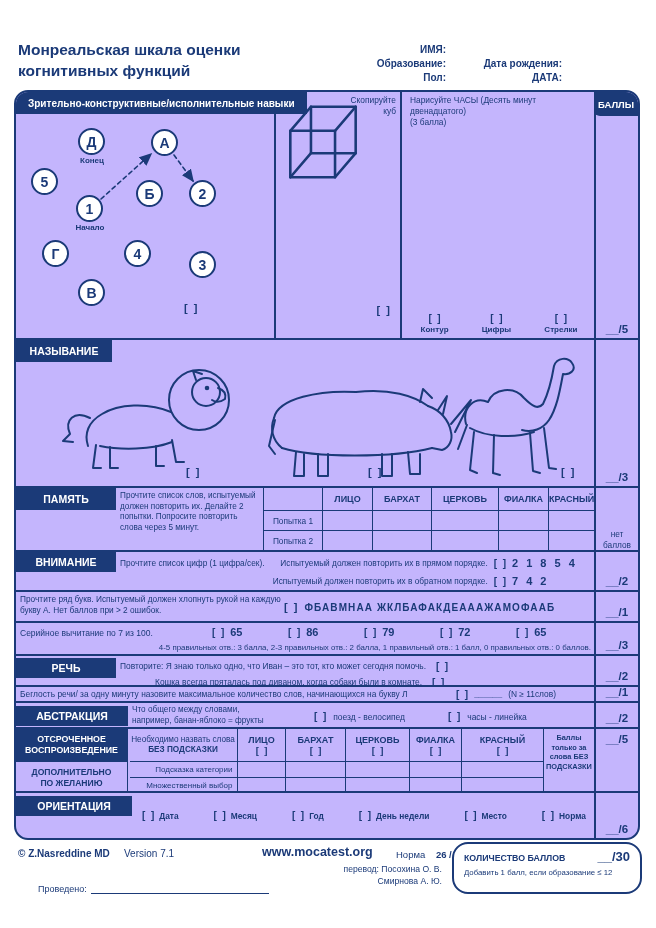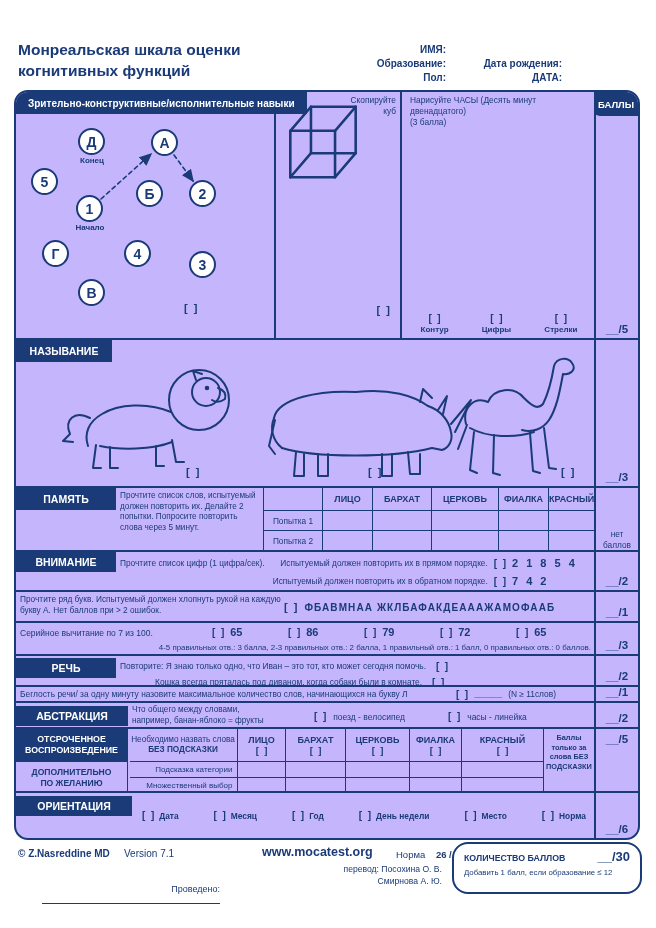--- a/index.html
+++ b/index.html
@@ -143,21 +143,21 @@
   .f-web{position:absolute;left:262px;top:845px;font-size:12.5px;font-weight:bold;}
   .f-norm{position:absolute;left:396px;top:849px;font-size:9.5px;}
   .f-norm .nv{font-weight:bold;margin-left:8px;}
   .f-trans{position:absolute;right:214px;top:864px;text-align:right;font-size:8.6px;line-height:1.35;}
   .f-box{position:absolute;left:452px;top:842px;width:190px;height:52px;border:2.5px solid var(--navy);
          border-radius:16px;padding:5px 10px 4px 10px;background:#fff;}
   .f-box-r1{display:flex;align-items:baseline;}
   .f-total-lbl{font-size:8.8px;font-weight:bold;}
   .f-total-score{margin-left:auto;font-size:13px;font-weight:bold;}
   .f-bonus{font-size:7.8px;margin-top:4px;}
-  .f-cond{position:absolute;left:38px;top:884px;font-size:9px;display:flex;align-items:flex-end;flex-direction:column;}
+  .f-cond{position:absolute;left:38px;top:884px;font-size:9px;display:flex;align-items:flex-end;}
   .f-cond-line{display:inline-block;width:178px;border-bottom:1.2px solid var(--navy);height:10px;margin-left:4px;}
 
   svg.line-art{stroke:var(--navy);fill:none;stroke-linecap:round;stroke-linejoin:round;}
 </style>
 </head>
 <body>
 
 <div class="page">
 
   <div class="title">

